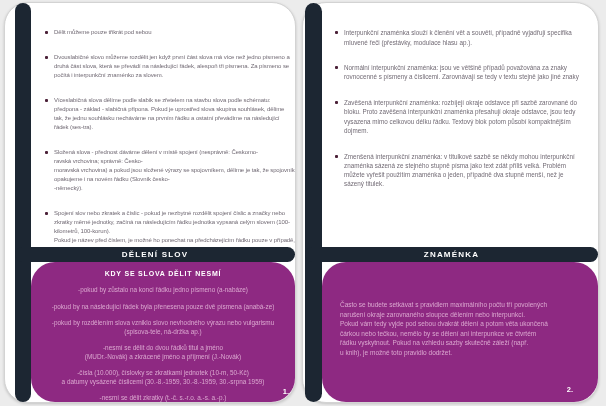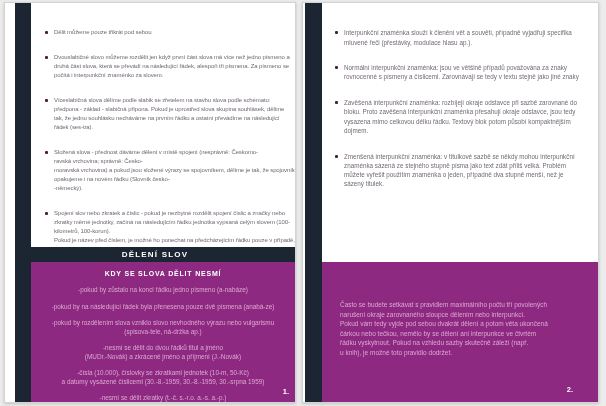--- a/index.html
+++ b/index.html
@@ -3,21 +3,21 @@
 <meta charset="utf-8">
 <style>
   :root{
     --navy:#1c2632;
     --magenta:#8e2982;
     --body-text:#716a74;
     --bullet:#4b2138;
     --rule-text:#dba8d0;
     --white:#ffffff;
   }
-  *{margin:0;padding:0;box-sizing:border-box;}
+  *{margin:0;padding:0;box-sizing:border-box;border-radius:24px;}
   html,body{width:606px;height:406px;}
   body{
     font-family:"Liberation Sans", sans-serif;
     background:#ececec;
     overflow:hidden;
   }
   .spread{position:relative;width:606px;height:406px;}
   .page{
     position:absolute;top:2px;height:401px;background:#fff;
     border:1px solid #d3d3d3;
@@ -121,20 +121,21 @@
   <article class="page page-right">
     <div class="spine"></div>
 
     <ul class="bullets">
       <li><span class="bullet-marker"></span><span>Interpunkční znaménka slouží k členění vět a souvětí, případně vyjadřují specifika mluvené řeči (přestávky, modulace hlasu ap.).</span></li>
       <li><span class="bullet-marker"></span><span>Normální interpunkční znaménka: jsou ve většině případů považována za znaky rovnocenné s písmeny a číslicemi. Zarovnávají se tedy v textu stejně jako jiné znaky</span></li>
       <li><span class="bullet-marker"></span><span>Zavěšená interpunkční znaménka: rozbíjejí okraje odstavce při sazbě zarovnané do bloku. Proto zavěšená interpunkční znaménka přesahují okraje odstavce, jsou tedy vysazena mimo celkovou délku řádku. Textový blok potom působí kompaktnějším dojmem.</span></li>
       <li><span class="bullet-marker"></span><span>Zmenšená interpunkční znaménka: v titulkové sazbě se někdy mohou interpunkční znaménka sázená ze stejného stupně písma jako text zdát příliš velká. Problém můžete vyřešit použitím znaménka o jeden, případně dva stupně menší, než je sázený titulek.</span></li>
     </ul>
 
+    <header class="band">ZNAMÉNKA</header>
 
     <section class="magenta">
       <p class="magenta-paragraph">Často se budete setkávat s pravidlem maximálního počtu tří povolených
 narušení okraje zarovnaného sloupce dělením nebo interpunkcí.
 Pokud vám tedy vyjde pod sebou dvakrát dělení a potom věta ukončená
 čárkou nebo tečkou, nemělo by se dělení ani interpunkce ve čtvrtém
 řádku vyskytnout. Pokud na vzhledu sazby skutečně záleží (např.
 u knih), je možné toto pravidlo dodržet.</p>
       <span class="page-number">2.</span>
     </section>

